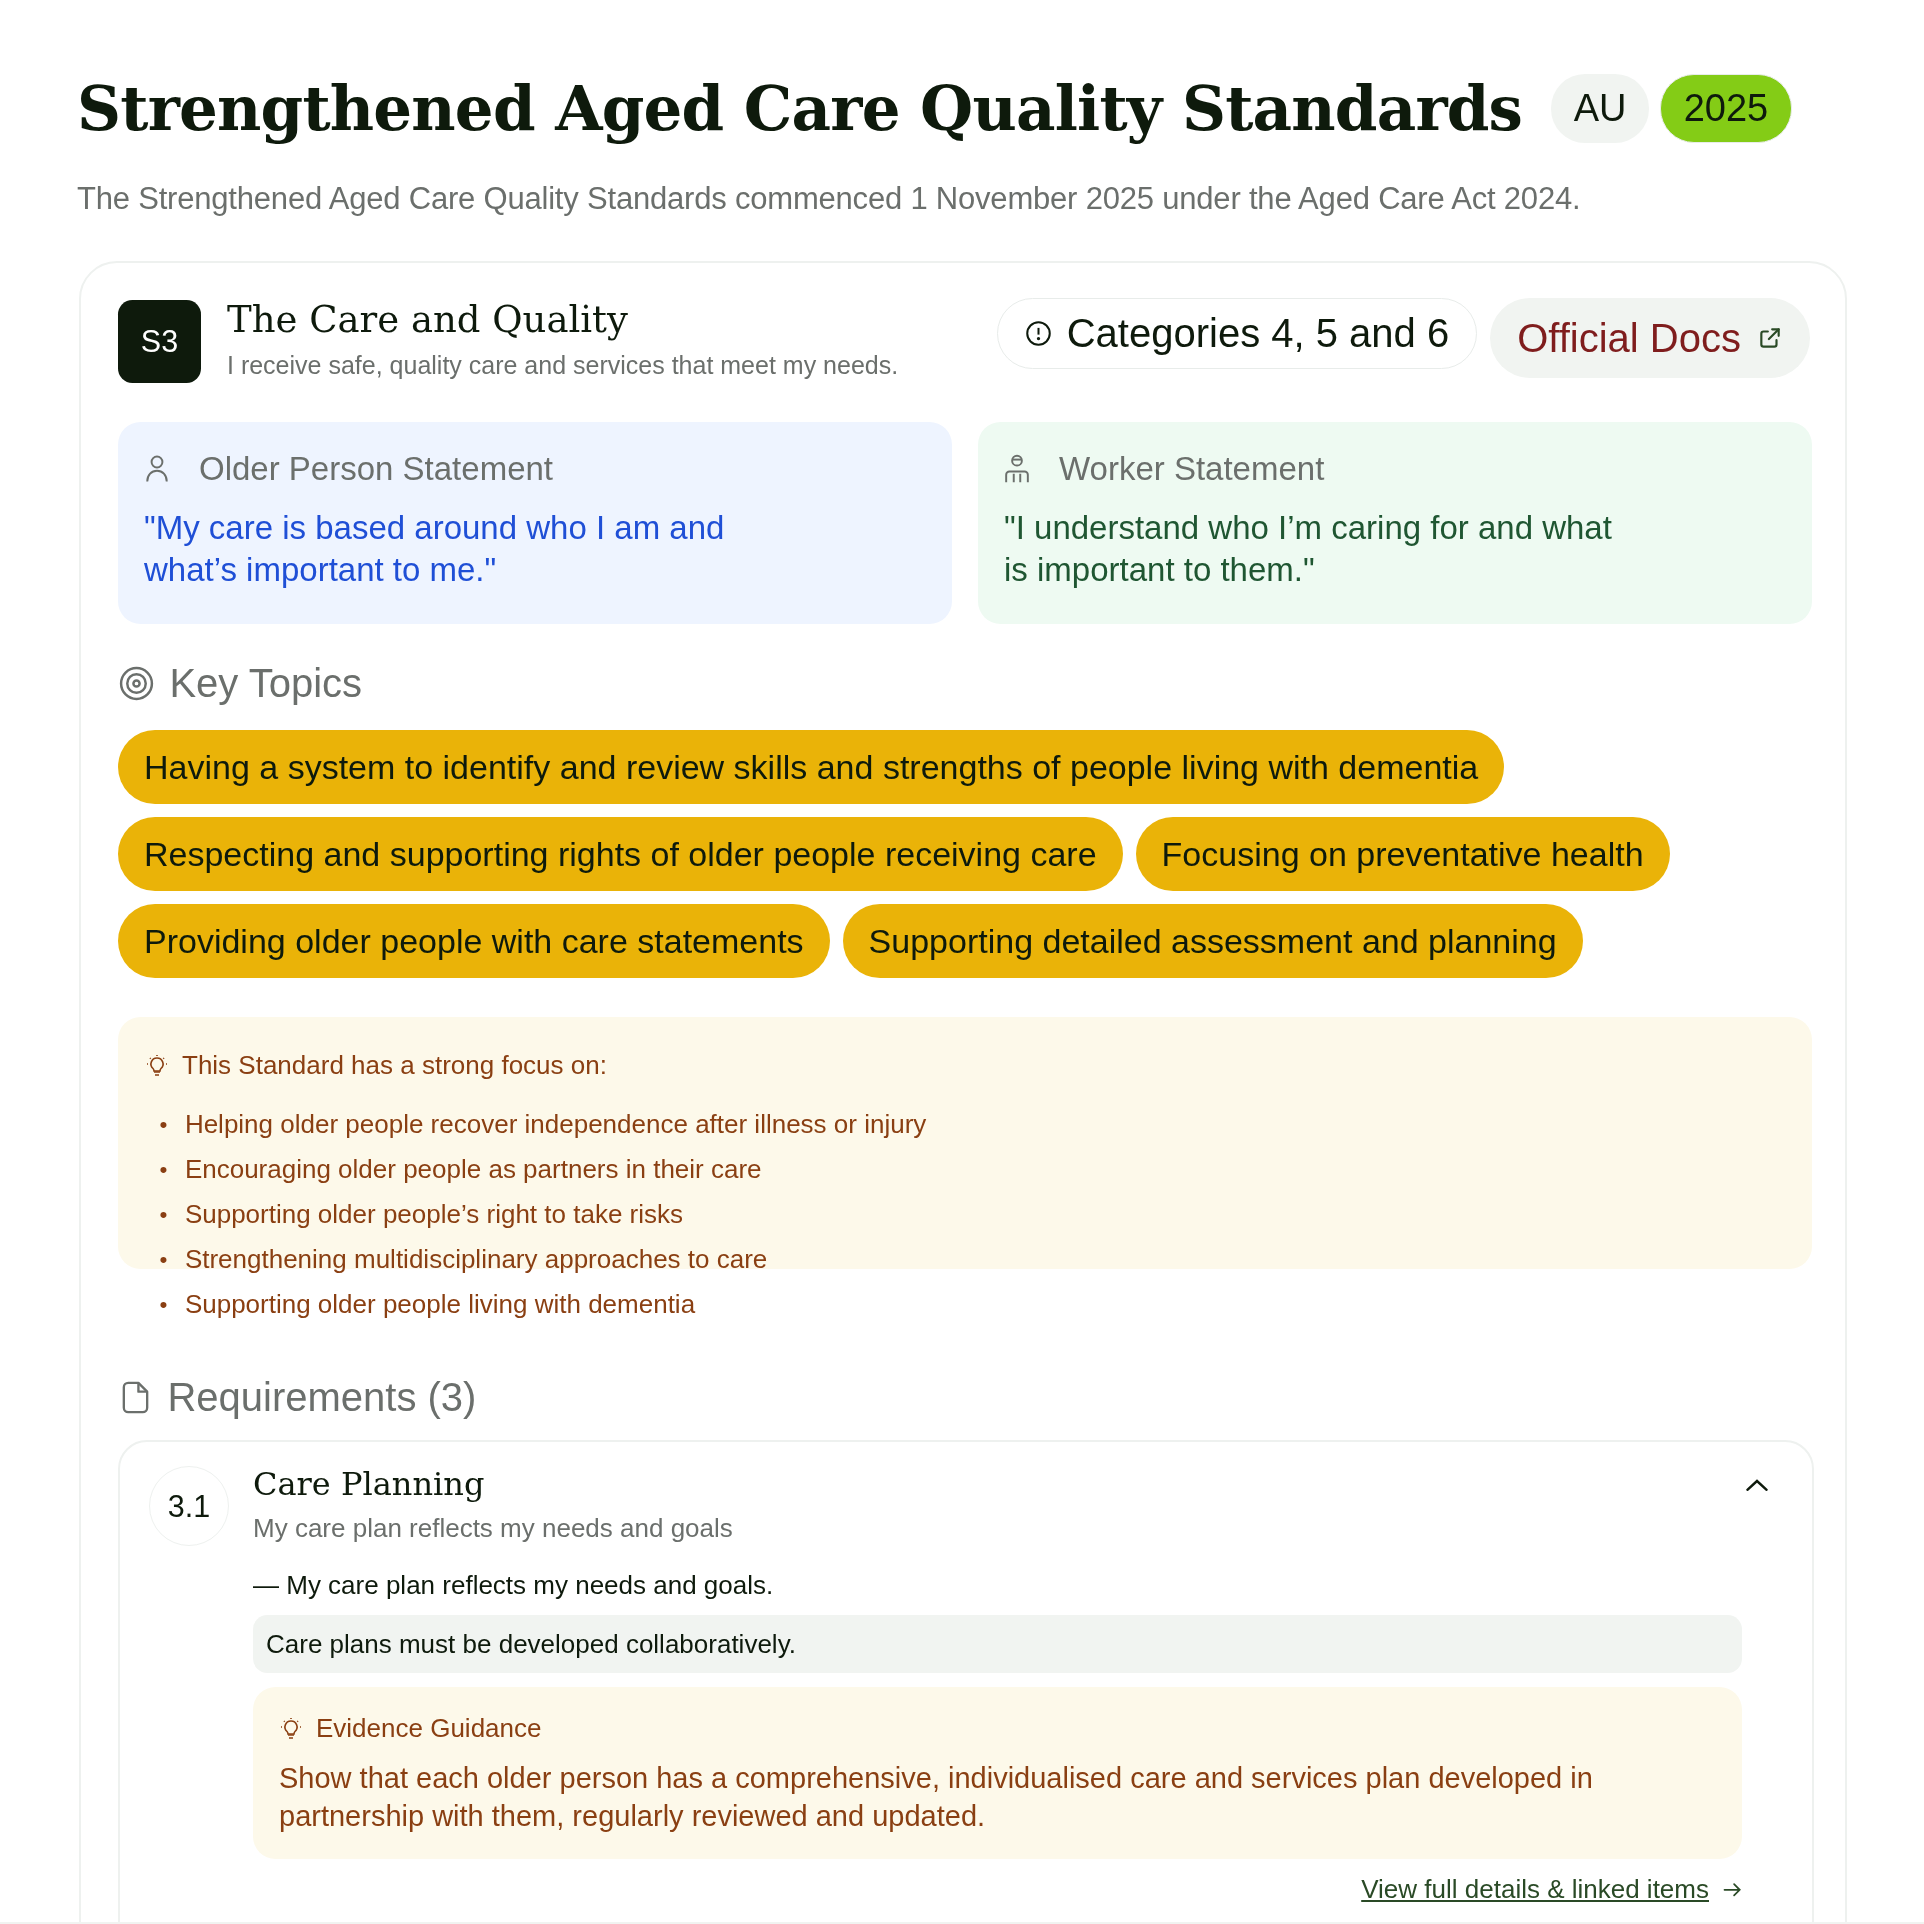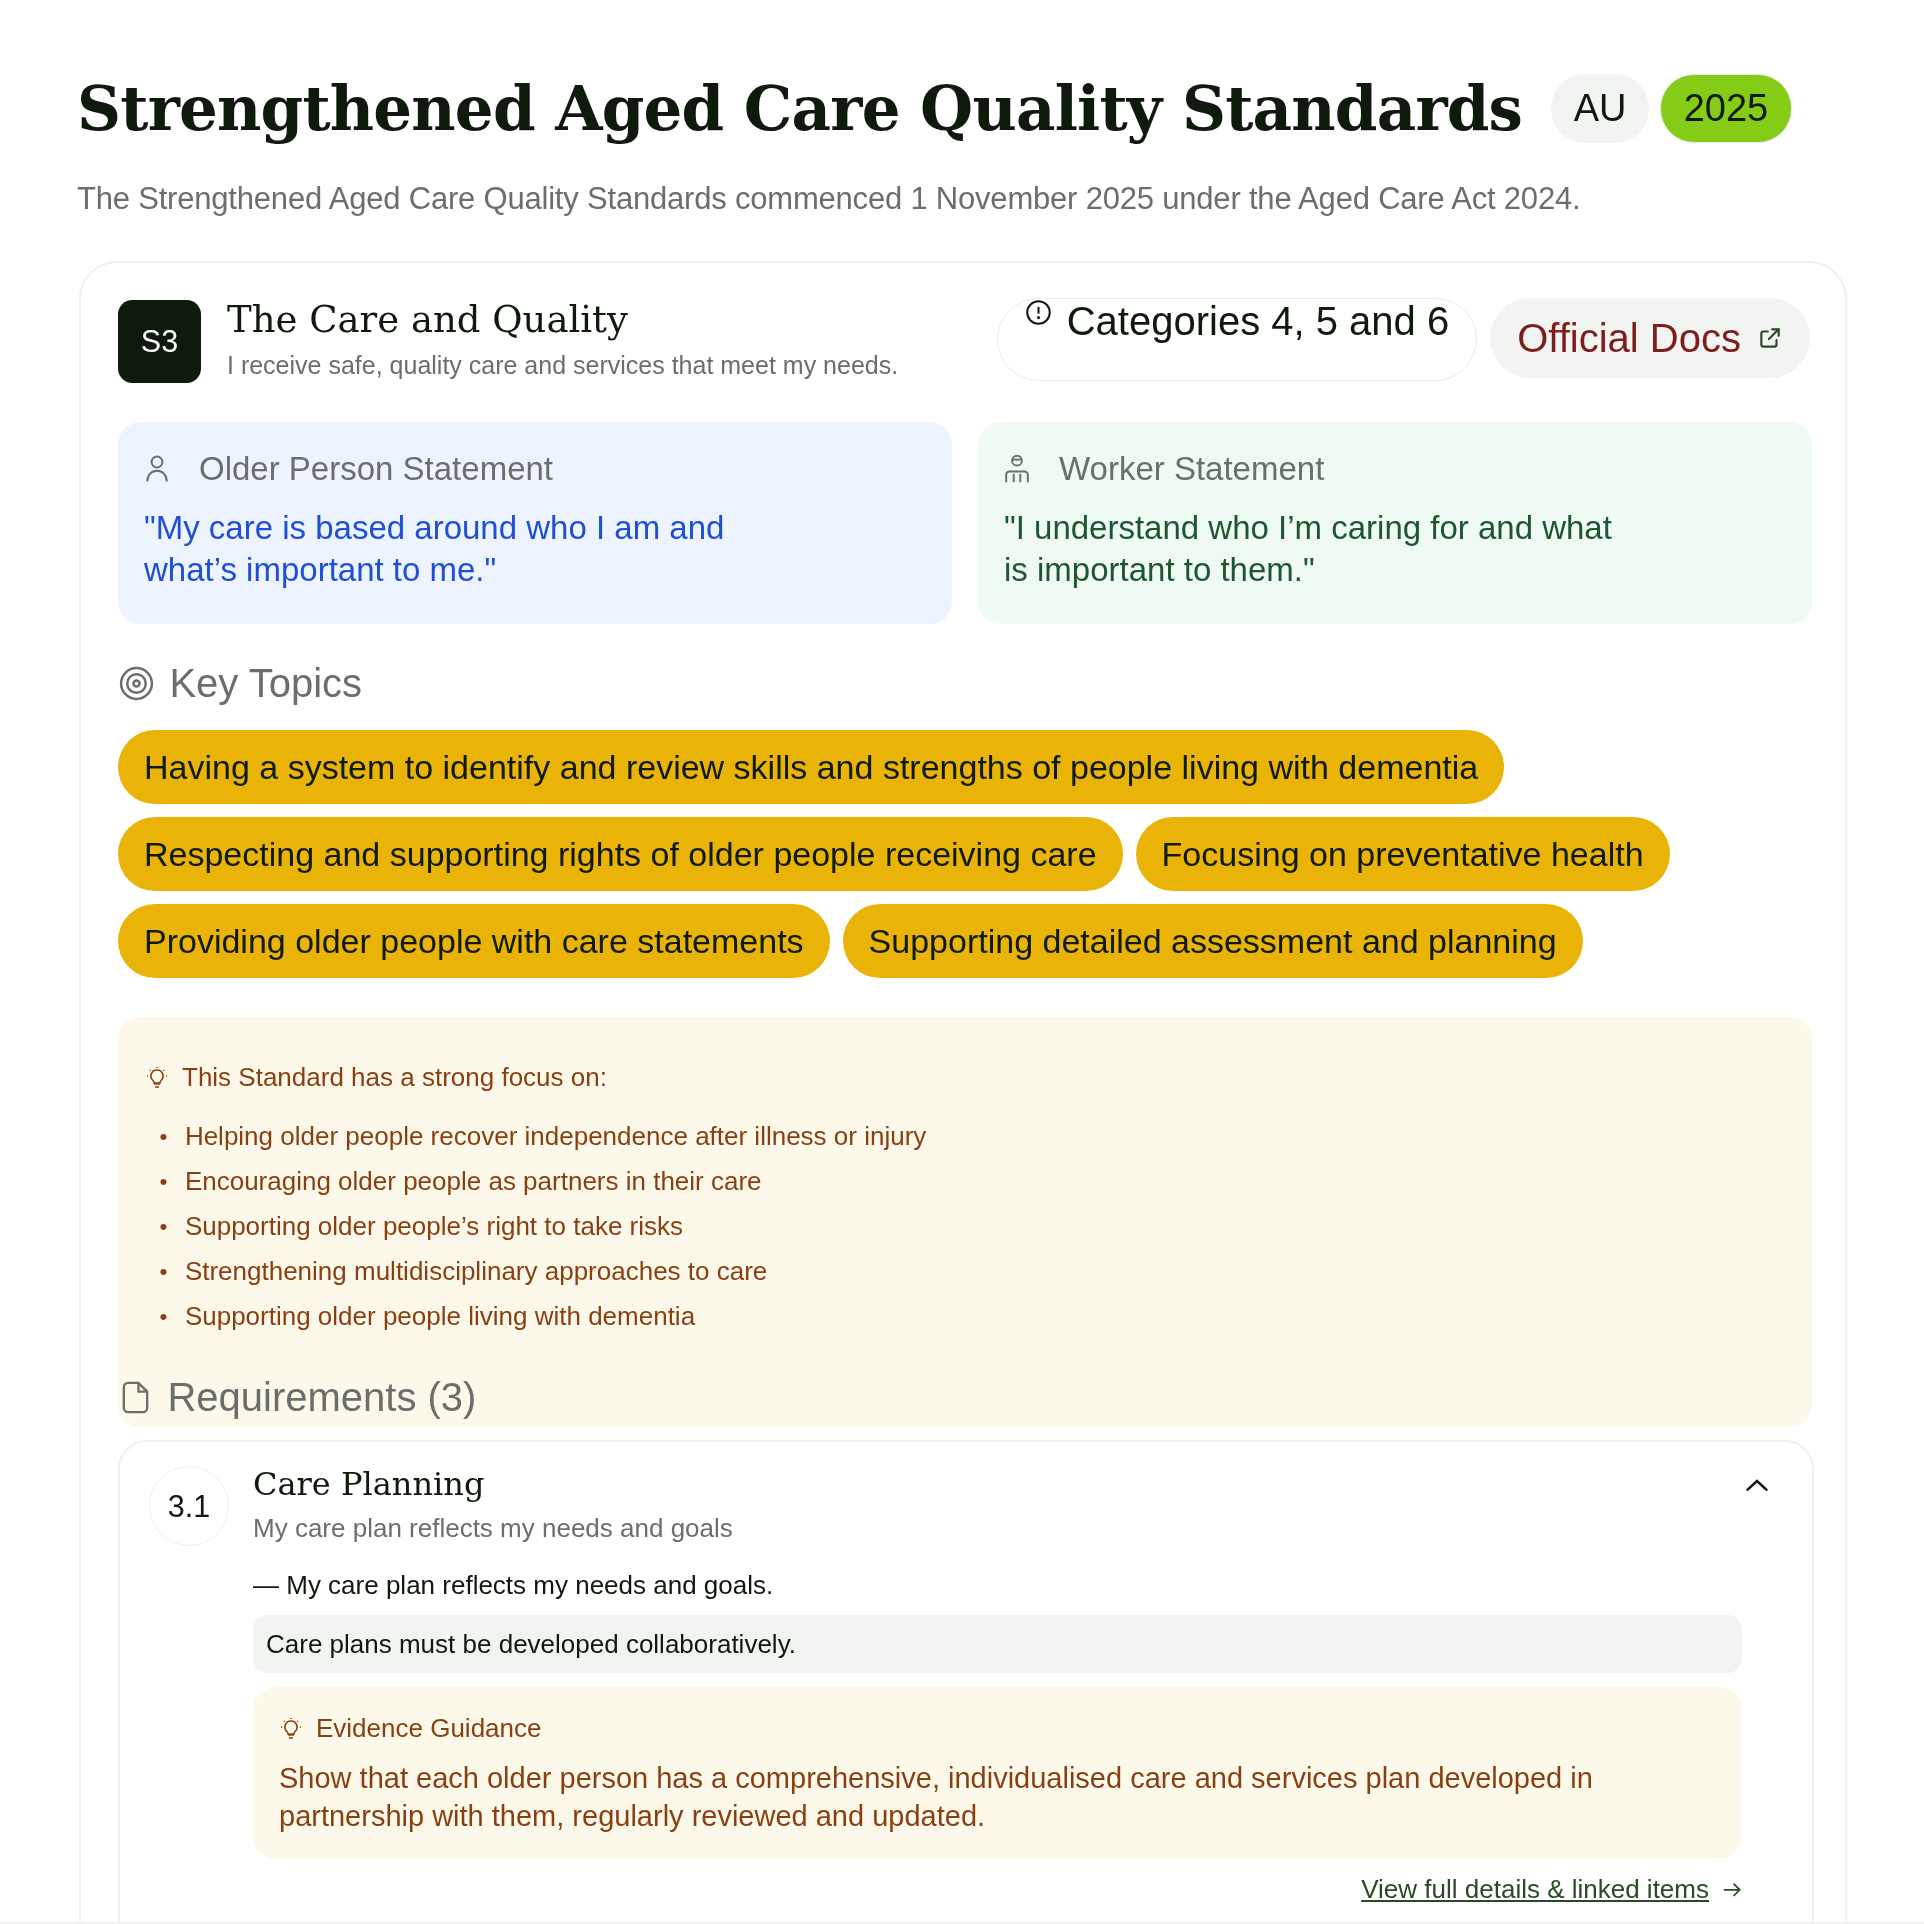--- a/index.html
+++ b/index.html
@@ -12,41 +12,41 @@
   .badge-au { background: #f1f4f1; margin-left: 29px; }
   .badge-year { background: #84cc16; border: 1.6px solid #e8ecea; margin-left: 11.2px; }
   .page-subtitle { position: absolute; left: 77px; top: 181px; font-size: 31px; color: #6b6f6c; white-space: nowrap; letter-spacing: -0.2px; }
 
   .card { position: absolute; left: 79px; top: 261px; width: 1768px; height: 1765px; border: 2.4px solid #eef1ef; border-radius: 38px; background: #fff; }
   .card-header { position: absolute; left: 37px; top: 35px; right: 35px; height: 88px; }
   .std-box { position: absolute; left: 0; top: 1.6px; width: 83px; height: 83px; background: #0e1a0c; border-radius: 14.4px; color: #fff; font-size: 30.5px; display: flex; align-items: center; justify-content: center; }
   .std-title { position: absolute; left: 109px; top: 0; font-family: "DejaVu Serif", serif; font-size: 37px; color: #0e1a0c; white-space: nowrap; }
   .std-desc { position: absolute; left: 109px; top: 53px; font-size: 25px; color: #6b6f6c; white-space: nowrap; }
   .hdr-actions { position: absolute; right: 0; top: 0; display: flex; gap: 13px; }
-  .pill-cat { height: 83px; border: 1.6px solid #e8ecea; border-radius: 42px; padding: 0 27px; display: flex; font-size: 40px; color: #0e1a0c; background: #fff; }
+  .pill-cat { height: 71px; border: 1.6px solid #e8ecea; border-radius: 42px; padding: 0 27px; display: flex; align-items: center; font-size: 40px; color: #0e1a0c; background: #fff; }
   .pill-cat svg { margin-right: 14.4px; }
   .pill-docs { height: 80px; border-radius: 40px; padding: 0 27px; display: flex; align-items: center; font-size: 40px; color: #7f1d1d; background: #f1f4f1; }
   .pill-docs svg { margin-left: 16px; }
 
   .stmt { position: absolute; top: 159px; width: 834px; height: 202px; border-radius: 22.5px; padding: 24px 26px; }
   .stmt-older { left: 37px; background: #eef4ff; }
   .stmt-worker { left: 897px; background: #eefaf2; }
   .stmt-label { display: flex; align-items: center; font-size: 33px; color: #6b6f6c; height: 45px; }
   .stmt-label svg { margin-right: 29px; }
   .stmt-quote { margin-top: 16px; font-size: 33px; line-height: 42px; width: 626px; }
   .stmt-older .stmt-quote { color: #1f4fd6; }
   .stmt-worker .stmt-quote { color: #1f5632; }
 
   .section-h { position: absolute; left: 37px; display: flex; align-items: center; font-size: 40px; color: #6b6f6c; }
   .section-h svg { margin-right: 14.4px; }
   .kt-h { top: 398px; }
   .pills { position: absolute; left: 37px; top: 467px; width: 1700px; display: flex; flex-wrap: wrap; gap: 13px; }
   .topic { height: 74px; border-radius: 37px; background: #eab308; padding: 0 26px; display: flex; align-items: center; font-size: 34px; color: #0e1a0c; white-space: nowrap; }
 
-  .focus { position: absolute; left: 37px; top: 754px; width: 1694px; height: 410px; background: #fdf9ea; border-radius: 22.5px; padding: 43px 27px; }
+  .focus { position: absolute; left: 37px; top: 754px; width: 1694px; height: 252px; background: #fdf9ea; border-radius: 22.5px; padding: 31px 27px; }
   .focus-title { display: flex; align-items: center; font-size: 26px; color: #8a3f12; height: 35px; }
   .focus-title svg { margin-right: 13px; }
   .focus ul { list-style: none; margin-top: 19px; }
   .focus li { font-size: 26px; color: #8a3f12; height: 45px; display: flex; align-items: center; padding-left: 14.4px; }
   .focus li::before { content: "\2022"; font-size: 22.5px; margin-right: 17.6px; }
 
   .req-h { top: 1112px; }
   .req-card { position: absolute; left: 37px; top: 1177px; width: 1696px; height: 642px; border: 2.4px solid #eef1ef; border-radius: 29px; background: #fff; }
   .req-num { position: absolute; left: 29px; top: 24px; width: 80px; height: 80px; border: 1.6px solid #eef1ef; border-radius: 50%; display: flex; align-items: center; justify-content: center; font-size: 30.5px; color: #0e1a0c; }
   .req-title { position: absolute; left: 133px; top: 22.5px; font-family: "DejaVu Serif", serif; font-size: 32px; color: #0e1a0c; }

